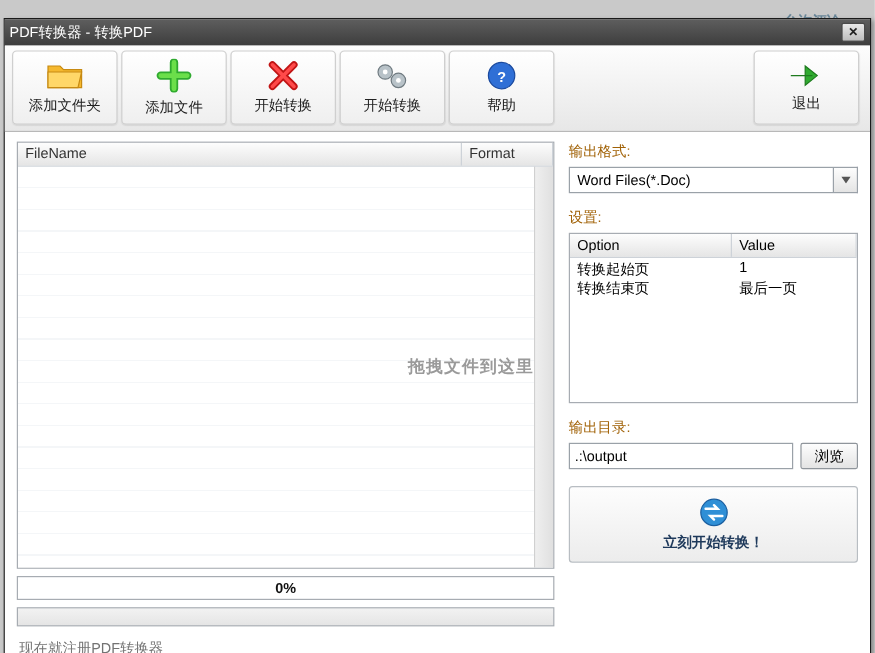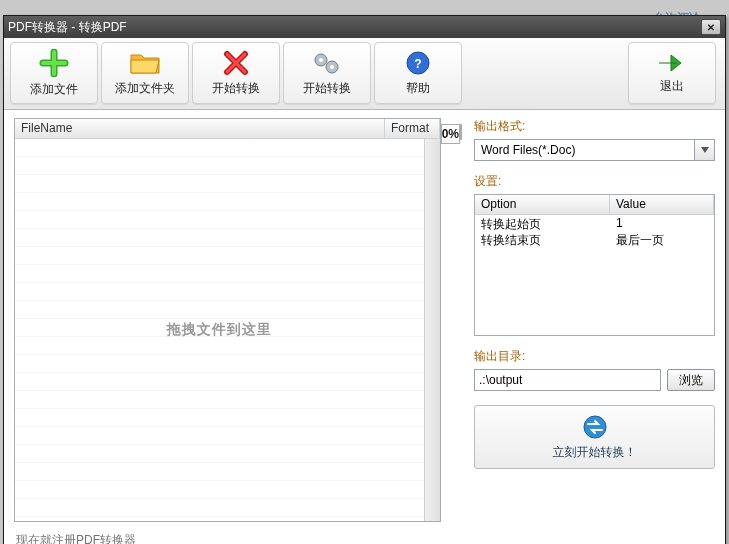--- a/index.html
+++ b/index.html
@@ -8,78 +8,78 @@
 .bg-hint2{position:absolute;top:10px;right:28px;color:#6b889a;font-size:12px;font-weight:bold}
 .window{position:absolute;top:15px;left:3px;width:723px;height:538px;background:#fff;border:1px solid #1a1a1a;box-shadow:2px 2px 4px rgba(0,0,0,.3)}
 .titlebar{height:22px;background:linear-gradient(#5e5e5e,#3d3d3d);display:flex;align-items:center;padding:0 4px;color:#fff}
 .titlebar .t{font-size:12px;flex:1}
 .closebtn{width:20px;height:16px;background:linear-gradient(#e8e8e8,#bcbcbc);border:1px solid #4a4a4a;border-radius:2px;display:flex;align-items:center;justify-content:center;cursor:pointer;color:#222;font-weight:bold;font-size:10px}
 .toolbar{height:72px;background:linear-gradient(#fdfdfd,#e7e7e7);border-bottom:1px solid #b8b8b8;display:flex;padding:4px 6px;gap:0}
 .tbtn{width:88px;height:62px;border:1px solid #cfcfcf;border-radius:4px;background:linear-gradient(#fff,#efefef);display:flex;flex-direction:column;align-items:center;justify-content:center;margin-right:3px;cursor:pointer;box-shadow:0 1px 1px rgba(0,0,0,.08)}
 .tbtn .lbl{margin-top:4px;color:#222}
 .spacer{flex:1}
 .content{display:flex;padding:8px 10px 6px 10px;gap:12px;height:418px}
-.left{width:448px;display:flex;flex-direction:row}
+.left{width:448px;display:flex;flex-direction:column}
 .filelist{flex:1;border:1px solid #a7acb2;background:#fff;position:relative;overflow:hidden}
 .fl-head{height:20px;background:linear-gradient(#fdfdfd,#e5e5e5);border-bottom:1px solid #cdd2d8;display:flex}
 .fl-col{border-right:1px solid #cdd2d8;padding:2px 6px;color:#333}
 .fl-col.name{width:370px}
 .fl-col.fmt{flex:1}
-.fl-body{position:absolute;top:20px;left:0;right:16px;bottom:0;background:repeating-linear-gradient(#fff,#fff 17px,#f4f6f8 17px,#f4f6f8 18px);display:flex;align-items:center;justify-content:center}
+.fl-body{position:absolute;top:20px;left:0;right:16px;bottom:0;background:repeating-linear-gradient(#fff,#fff 17px,#f4f6f8 17px,#f4f6f8 18px);display:flex;align-items:center;justify-content:flex-end}
 .fl-body .ph{color:#9a9a9a;font-size:14px;font-weight:bold;letter-spacing:1px}
 .fl-scroll{position:absolute;top:20px;right:0;width:16px;bottom:0;background:linear-gradient(90deg,#efefef,#e0e0e0);border-left:1px solid #d0d0d0}
 .progress{margin-top:6px;height:20px;border:1px solid #a7acb2;background:#fff;display:flex;align-items:center;justify-content:center;color:#111;font-weight:bold}
 .hscroll{margin-top:6px;height:16px;border:1px solid #a7acb2;background:linear-gradient(#f2f2f2,#e5e5e5)}
 .right{flex:1;display:flex;flex-direction:column}
 .sec-lbl{color:#a16207;margin-bottom:4px}
 .combo{display:flex;margin-bottom:12px}
 .combo input{flex:1;height:22px;border:1px solid #9aa1a8;padding:2px 6px;background:#fff}
 .combo .dd{width:20px;height:22px;border:1px solid #9aa1a8;border-left:none;background:linear-gradient(#fdfdfd,#e4e4e4);display:flex;align-items:center;justify-content:center;cursor:pointer}
 .opt-table{height:142px;border:1px solid #a7acb2;background:#fff;overflow:hidden;margin-bottom:12px;position:relative}
 .opt-head{height:20px;background:linear-gradient(#fdfdfd,#e5e5e5);border-bottom:1px solid #cdd2d8;display:flex}
 .opt-col{border-right:1px solid #cdd2d8;padding:2px 6px}
 .opt-col.o{width:135px}.opt-col.v{flex:1}
 .opt-row{display:flex;padding:0;height:16px}
 .opt-row .c{padding:1px 6px}
 .opt-row .c.o{width:135px}.opt-row .c.v{flex:1}
 .outdir{display:flex;gap:6px;margin-bottom:14px}
 .outdir input{flex:1;height:22px;border:1px solid #9aa1a8;padding:2px 4px}
 .browse{width:48px;height:22px;border:1px solid #8f959b;background:linear-gradient(#fdfdfd,#e4e4e4);cursor:pointer;border-radius:2px}
 .startbox{border:1px solid #b8bdc2;border-radius:3px;background:linear-gradient(#fdfdfd,#ececec);height:64px;display:flex;flex-direction:column;align-items:center;justify-content:center;cursor:pointer}
-.startbox .sl{margin-top:4px;font-weight:normal;color:#1e395b}
+.startbox .sl{margin-top:4px;font-weight:bold;color:#1e395b}
 .footer{padding:4px 12px 8px}
 .reglink{color:#737373;text-decoration:underline;cursor:pointer;font-weight:normal}
 svg{display:block}
 </style>
 </head>
 <body>
 
 <div class="bg-hint">示消生，所有功能都能正常使用了。</div>
 <div class="bg-hint2">允许评论</div>
 
 <div class="window">
   <div class="titlebar">
     <span class="t">PDF转换器 - 转换PDF</span>
     <div class="closebtn">✕</div>
   </div>
 
   <div class="toolbar">
     <div class="tbtn">
+      <svg width="32" height="26">
+          <path d="M2 5h10l3 3h15v15H2z" fill="#f5b82e" stroke="#c78a12"></path>
+          <path d="M2 10h28l-3 13H2z" fill="#ffd768" stroke="#c78a12"></path>
+        </svg>
+      <span class="lbl">添加文件夹</span>
+    </div>
+    <div class="tbtn">
       <svg width="30" height="28">
           <path d="M15 3v22M4 14h22" stroke="#2faa2f" stroke-width="7" stroke-linecap="round"></path>
           <path d="M15 3v22M4 14h22" stroke="#6bdf4a" stroke-width="4" stroke-linecap="round"></path>
         </svg>
       <span class="lbl">添加文件</span>
-    </div>
-    <div class="tbtn">
-      <svg width="32" height="26">
-          <path d="M2 5h10l3 3h15v15H2z" fill="#f5b82e" stroke="#c78a12"></path>
-          <path d="M2 10h28l-3 13H2z" fill="#ffd768" stroke="#c78a12"></path>
-        </svg>
-      <span class="lbl">添加文件夹</span>
     </div>
     <div class="tbtn">
       <svg width="26" height="26">
           <path d="M4 4l18 18M22 4L4 22" stroke="#c11515" stroke-width="6" stroke-linecap="round"></path>
           <path d="M4 4l18 18M22 4L4 22" stroke="#ff4a4a" stroke-width="3" stroke-linecap="round"></path>
         </svg>
       <span class="lbl">开始转换</span>
     </div>
     <div class="tbtn">
       <svg width="30" height="26">

